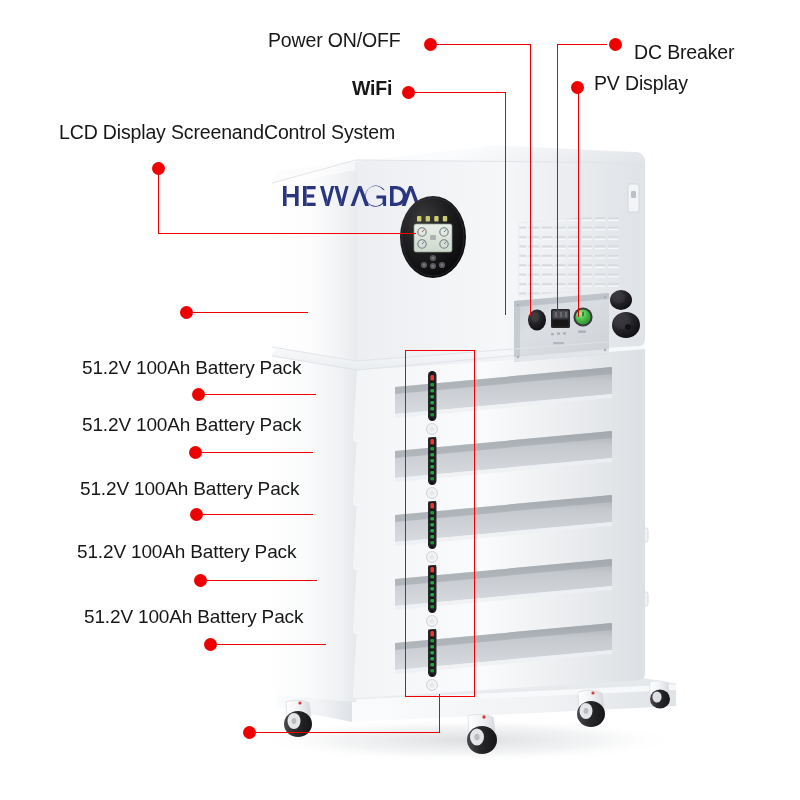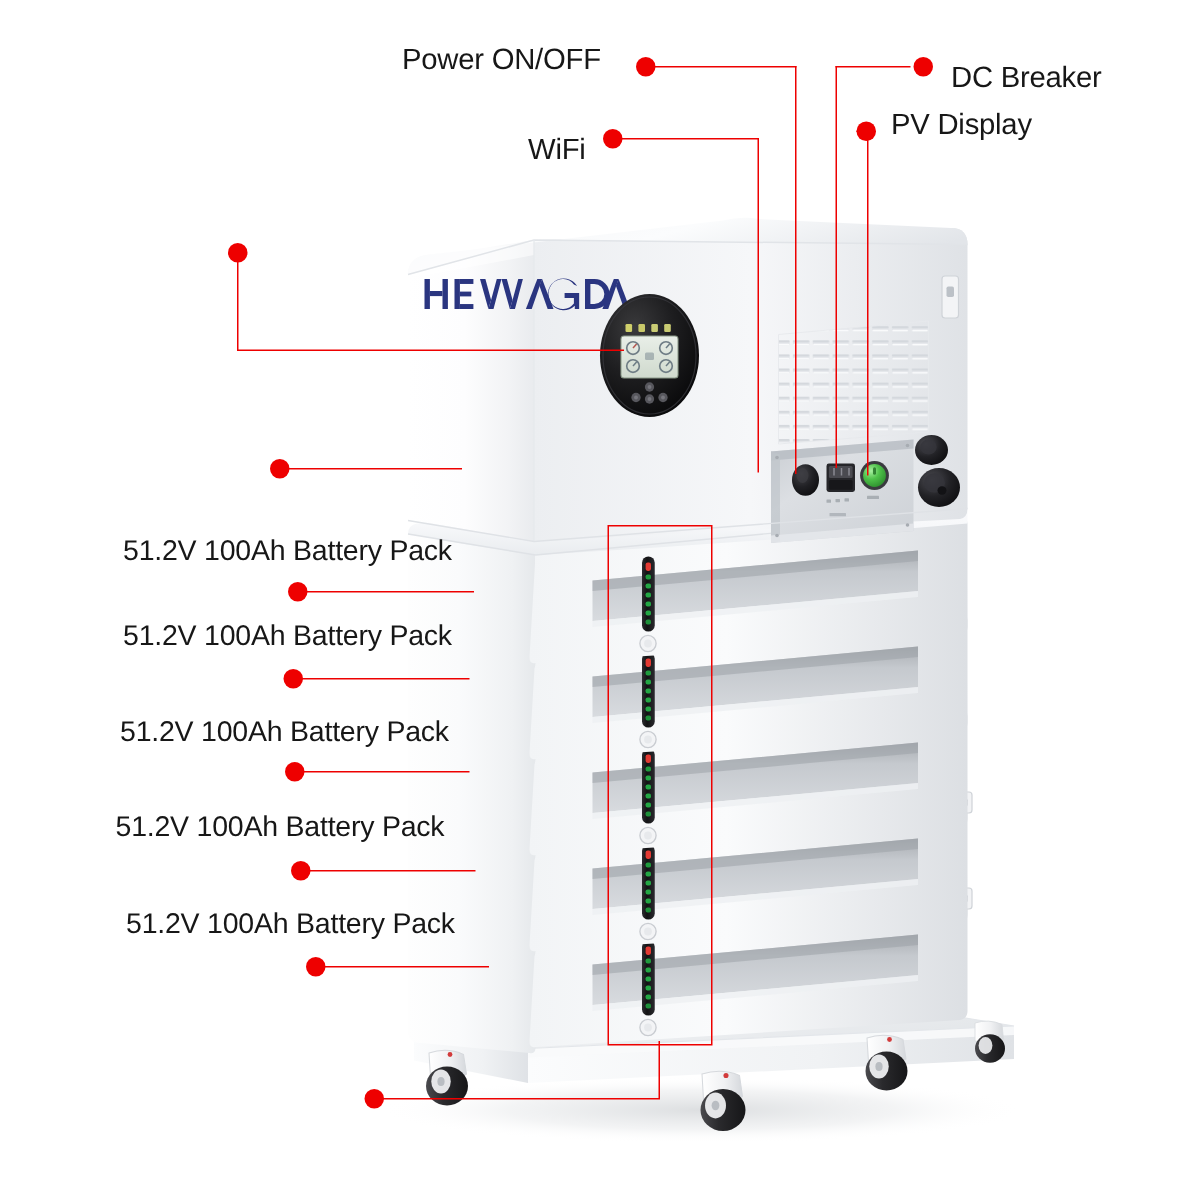--- a/index.html
+++ b/index.html
@@ -523,22 +523,23 @@
   <div class="dot" style="left:194px;top:574px;"></div>
   <div class="dot" style="left:204px;top:638px;"></div>
   <div class="dot" style="left:243px;top:726px;"></div>
 
   <div class="label" style="left:268px;top:36px;transform:translateY(-6px);">Power ON/OFF</div>
 
   <div class="label" style="left:634px;top:48px;transform:translateY(-6px);">DC Breaker</div>
 
   <div class="label" style="left:594px;top:79px;transform:translateY(-6px);">PV Display</div>
 
-  <div class="label" style="left:352px;top:96px;transform:translateY(-6px);">WiFi</div>
-
+  <div class="label" style="left:352px;top:84px;transform:translateY(-6px);font-weight:bold;">WiFi</div>
+
+  <div class="label" style="left:59px;top:122px;">LCD Display ScreenandControl System</div>
 
 
   <div class="label sm" style="left:82px;top:358px;">51.2V 100Ah Battery Pack</div>
 
   <div class="label sm" style="left:82px;top:415px;">51.2V 100Ah Battery Pack</div>
 
   <div class="label sm" style="left:80px;top:479px;">51.2V 100Ah Battery Pack</div>
 
   <div class="label sm" style="left:77px;top:542px;">51.2V 100Ah Battery Pack</div>
 

